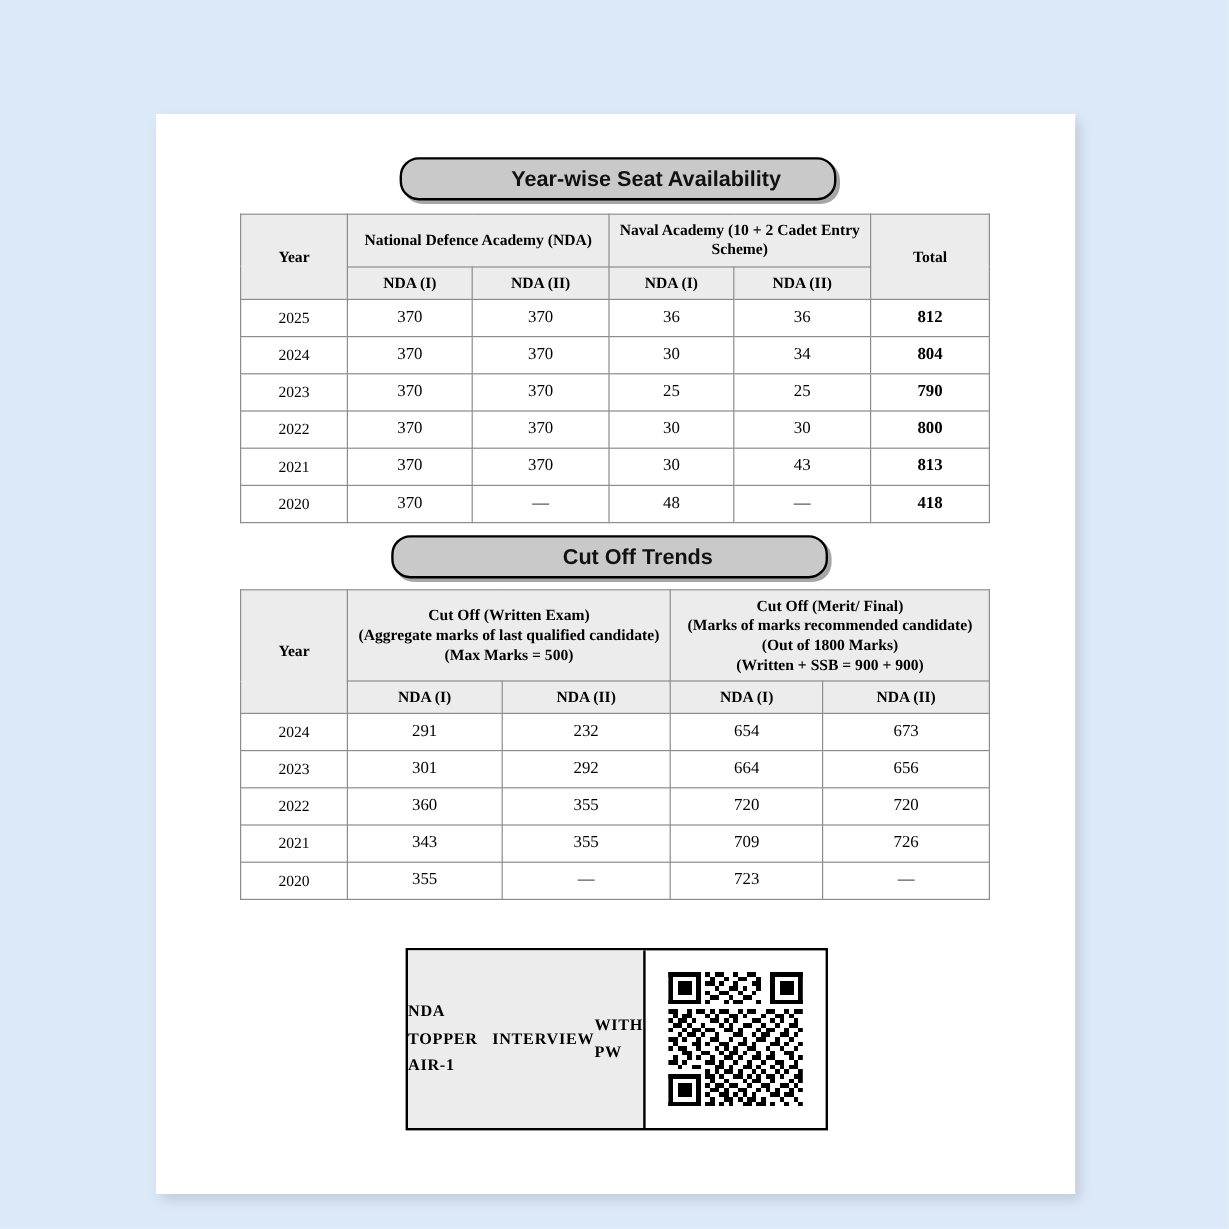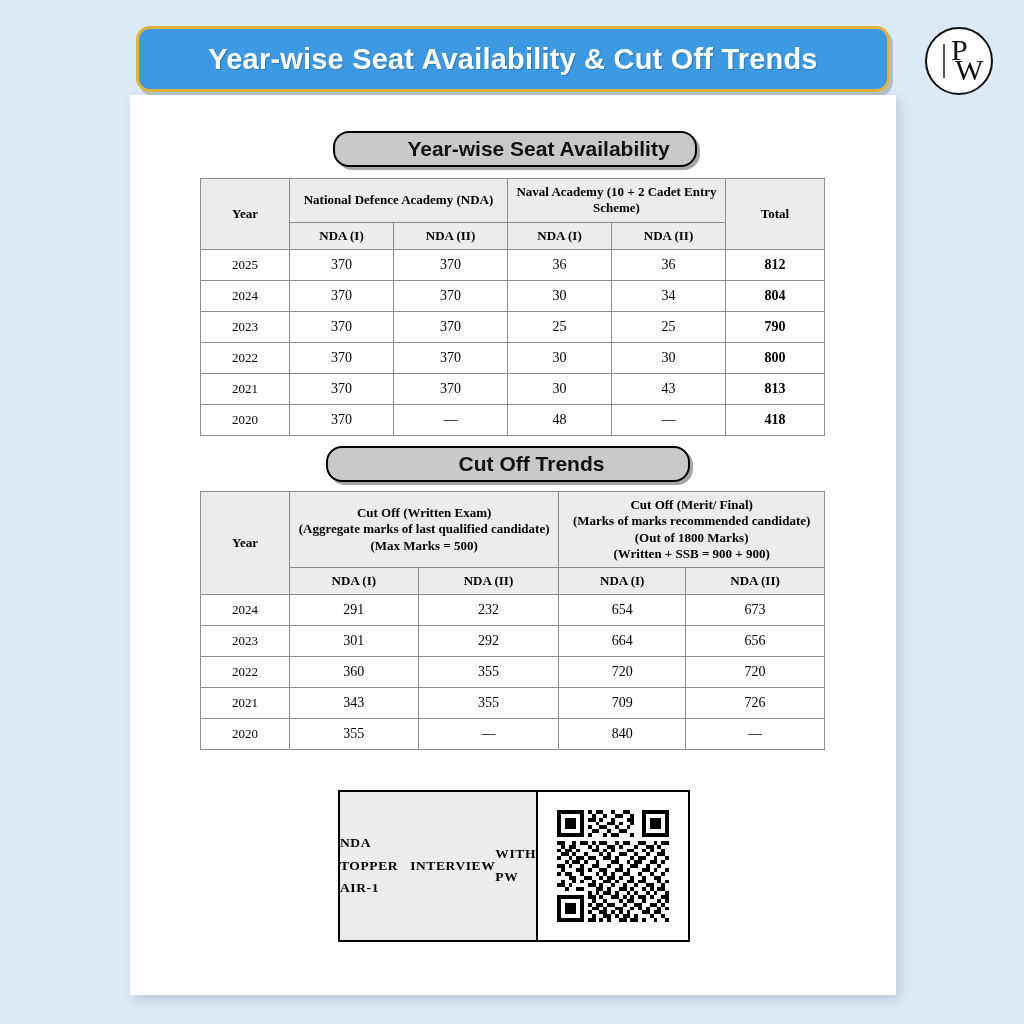--- a/index.html
+++ b/index.html
@@ -77,21 +77,21 @@
     border: 2px solid #000000;
     border-radius: 16px;
     box-shadow: 3px 3px 0 rgba(0,0,0,0.35);
     display: flex;
     align-items: center;
     justify-content: center;
   }
   .section-pill span {
     font-family: "Liberation Sans", sans-serif;
     font-weight: bold;
-    font-size: 21px;
+    font-size: 18px;
     color: #111111;
     margin-left: 47px;
   }
   #seat-pill { position: absolute; left: 203px; top: 36px; }
   #cutoff-pill { position: absolute; left: 196px; top: 351px; }
 
   
   table {
     border-collapse: collapse;
     font-family: "Liberation Serif", serif;
@@ -163,33 +163,20 @@
     align-items: center;
     justify-content: center;
   }
   .qr-box svg { display: block; }
 </style>
 </head>
 <body>
 
 <div class="page">
 
-  <div class="header-wrap">
-    <div class="title-pill">
-      <span>Year-wise Seat Availability &amp; Cut Off Trends</span>
-    </div>
-    <div class="logo">
-      <svg width="74" height="74" viewBox="0 0 74 74">
-        <circle cx="37" cy="37" r="33" fill="#ffffff" stroke="#111111" stroke-width="2"></circle>
-        <text x="29" y="36" font-family="Liberation Serif, serif" font-size="30" fill="#111111">P</text>
-        <text x="33" y="56" font-family="Liberation Serif, serif" font-size="30" fill="#111111">W</text>
-        <line x1="22" y1="20" x2="22" y2="54" stroke="#111111" stroke-width="1.4"></line>
-      </svg>
-    </div>
-  </div>
 
   <div class="sheet">
 
     <div class="section-pill" id="seat-pill">
       <span>Year-wise Seat Availability</span>
     </div>
 
     <table id="seat-table">
       <thead>
         <tr>
@@ -310,21 +297,21 @@
           <td>2021</td>
           <td>343</td>
           <td>355</td>
           <td>709</td>
           <td>726</td>
         </tr>
         <tr>
           <td>2020</td>
           <td>355</td>
           <td>—</td>
-          <td>840</td>
+          <td>723</td>
           <td>—</td>
         </tr>
       </tbody>
     </table>
 
     <div class="qr-card">
       <div class="qr-text">
         <div>NDA TOPPER AIR-1</div>
         <div>INTERVIEW</div>
         <div>WITH PW</div>

